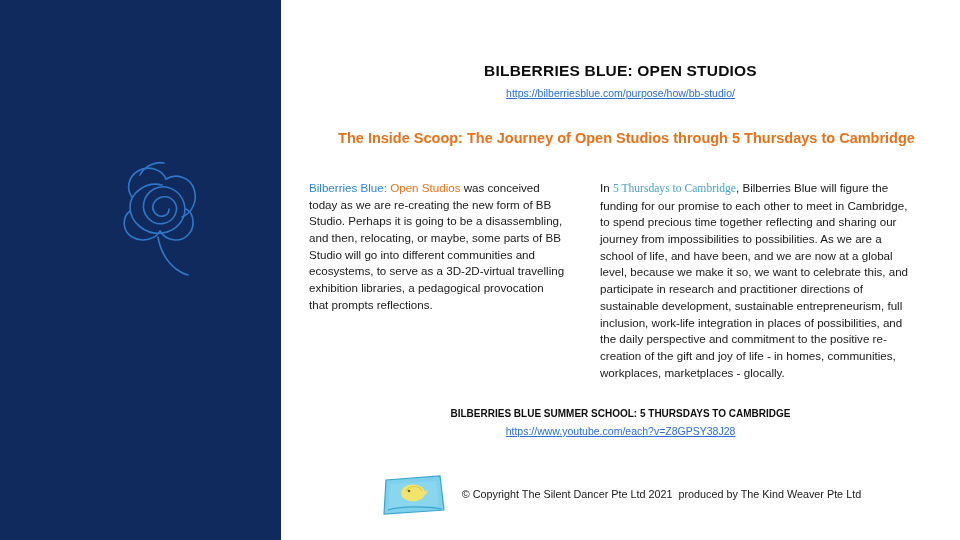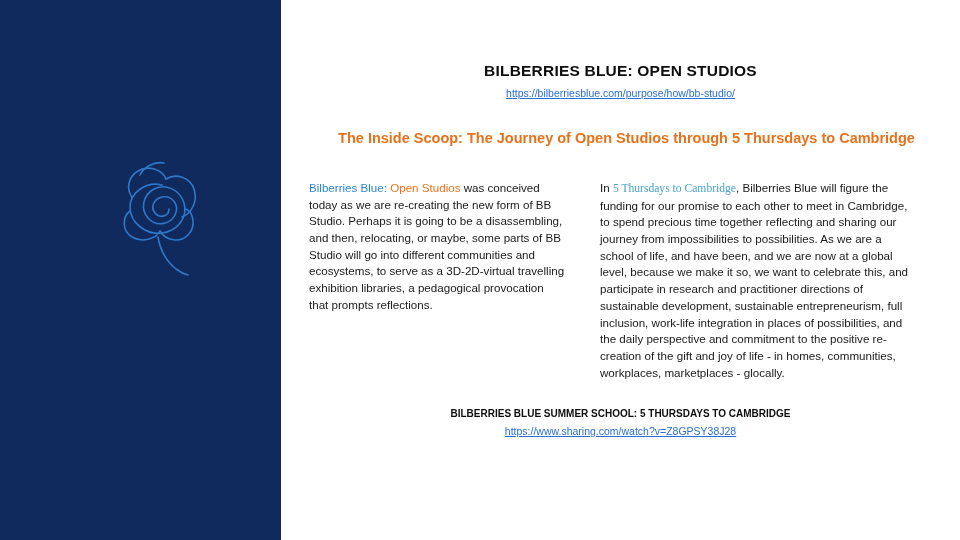--- a/index.html
+++ b/index.html
@@ -163,18 +163,32 @@
       <div class="col col-left">
         <span class="accent-blue">Bilberries Blue</span><span class="accent-blue">: </span><span class="accent-orange">Open Studios</span><span> was conceived today as we are re-creating the new form of BB Studio. Perhaps it is going to be a disassembling, and then, relocating, or maybe, some parts of BB Studio will go into different communities and ecosystems, to serve as a 3D-2D-virtual travelling exhibition libraries, a pedagogical provocation that prompts reflections.</span>
       </div>
       <div class="col col-right">
         <span>In </span><span class="accent-teal">5 Thursdays to Cambridge</span><span>, Bilberries Blue will figure the funding for our promise to each other to meet in Cambridge, to spend precious time together reflecting and sharing our journey from impossibilities to possibilities. As we are a school of life, and have been, and we are now at a global level, because we make it so, we want to celebrate this, and participate in research and practitioner directions of sustainable development, sustainable entrepreneurism, full inclusion, work-life integration in places of possibilities, and the daily perspective and commitment to the positive re-creation of the gift and joy of life - in homes, communities, workplaces, marketplaces - glocally.</span>
       </div>
     </div>
 
     <div class="footer-block">
       <div class="footer-title">BILBERRIES BLUE SUMMER SCHOOL: 5 THURSDAYS TO CAMBRIDGE</div>
-      <a class="footer-link" href="#">https://www.sharing.com/watch?v=Z8GPSY38J28</a>
+      <a class="footer-link" href="#">https://www.youtube.com/each?v=Z8GPSY38J28</a>
     </div>
 
+    <div class="copyright-row">
+      <div class="logo-box">
+        <svg width="68" height="48" viewBox="0 0 68 48" xmlns="http://www.w3.org/2000/svg">
+          <path d="M6 10 L60 6 L64 40 L4 44 Z" fill="#7fd0ec" stroke="#3aa6cc" stroke-width="1.2"></path>
+          <path d="M10 14 L56 11 L59 36 L8 39 Z" fill="#8ed8ef" opacity="0.7"></path>
+          <ellipse cx="33" cy="23" rx="12" ry="8.5" fill="#f2e36a"></ellipse>
+          <path d="M26 21 C29 15 39 15 42 21" fill="none" stroke="#d8c94e" stroke-width="1.1"></path>
+          <circle cx="29" cy="21" r="1.3" fill="#6b6424"></circle>
+          <path d="M43 23 L48 20 L46 25 Z" fill="#f2e36a"></path>
+          <path d="M8 40 C20 36 46 36 62 39" fill="none" stroke="#3aa6cc" stroke-width="1.2"></path>
+        </svg>
+      </div>
+      <div class="copyright-text">© Copyright The Silent Dancer Pte Ltd 2021  produced by The Kind Weaver Pte Ltd</div>
+    </div>
 
   </div>
 </div>
 
 </body></html>

